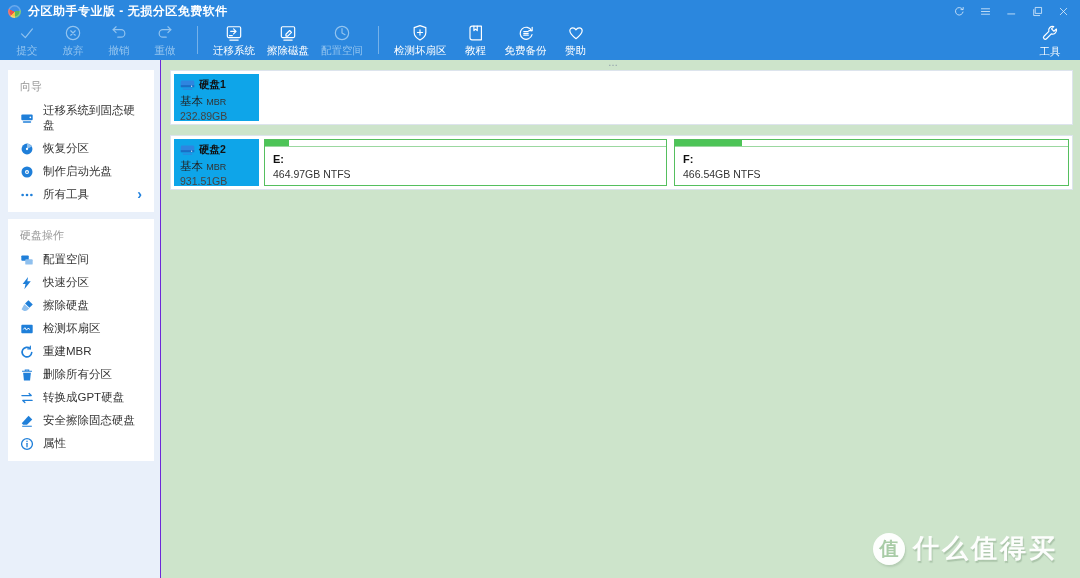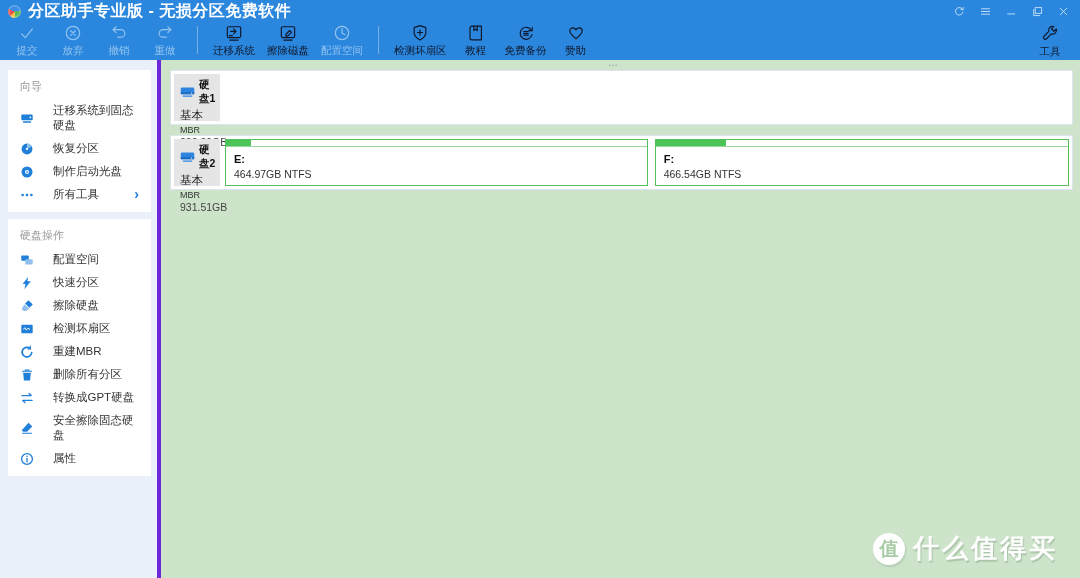--- a/index.html
+++ b/index.html
@@ -6,61 +6,61 @@
   html,body { width:1080px; height:578px; overflow:hidden;
     font-family:"Liberation Sans","DejaVu Sans",sans-serif; background:#CDE4CB; }
   svg { display:block; }
 
   
   .titlebar { height:22px; background:#2B87DE; display:flex; align-items:center;
     padding:0 10px 0 8px; gap:7px; }
   .app-logo { width:13px; height:13px; border-radius:50%; flex:none;
     background:conic-gradient(#3a8ee6 0 22%, #58b85c 22% 48%, #f6c344 48% 62%, #e8554d 62% 82%, #3a8ee6 82% 100%);
     box-shadow:inset 0 0 0 1.5px rgba(255,255,255,.25); }
-  .app-title { color:#fff; font-size:16px; font-weight:bold; letter-spacing:.5px; }
+  .app-title { color:#fff; font-size:12px; font-weight:bold; letter-spacing:.5px; }
   .win-controls { margin-left:auto; display:flex; gap:13px; align-items:center; }
   .wc { width:13px; height:13px; color:#e9f3fd; cursor:default; }
   .wc svg { width:13px; height:13px; }
 
   
   .toolbar { height:38px; background:#2B87DE; display:flex; align-items:flex-start;
     padding:0 4px; position:relative; }
   .tb-groups { display:flex; align-items:flex-start; }
   .tb-group { display:flex; }
   .tb-sep { width:1px; height:28px; background:rgba(255,255,255,.35); margin:4px 9px 0; }
-  .tb-btn { display:flex; flex-direction:column; align-items:center; color:#0f172a;
+  .tb-btn { display:flex; flex-direction:column; align-items:center; color:#ffffff;
     min-width:46px; padding:0 6px; cursor:pointer; }
   .tb-btn .ico { height:21px; display:flex; align-items:center; }
   .tb-btn .ico svg { width:20px; height:20px; }
   .tb-btn .lbl { font-size:10.5px; line-height:15px; white-space:nowrap; }
   .tb-btn.disabled { color:#93c4ef; }
   .tools-btn { position:absolute; right:7px; top:1px; }
   .tb-overflow { position:absolute; left:608px; top:60px; color:#8b98a6;
     font-size:10px; line-height:6px; letter-spacing:1px; z-index:5; }
 
   
   .content { display:flex; height:518px; }
 
   
-  .sidebar { width:161px; flex:none; background:#E9F0FA; border-right:4px solid #6d28d9;
+  .sidebar { width:161px; flex:none; background:#E9F0FA; border-right:1px solid #6d28d9;
     padding-top:10px; }
   .sb-card { background:#fff; margin:0 6px 7px 8px; padding:3px 0 6px; }
   .sb-title { font-size:11px; color:#979797; padding:6px 12px 5px; }
-  .sb-item { display:flex; align-items:center; gap:19px; padding:4px 12px;
+  .sb-item { display:flex; align-items:center; gap:9px; padding:4px 12px;
     font-size:11.5px; color:#333; cursor:pointer; }
   .sb-ico { width:14px; height:14px; color:#1F7FD9; flex:none; }
   .sb-ico svg { width:14px; height:14px; }
   .sb-chevron { margin-left:auto; color:#2080dd; font-size:14px; line-height:11px;
     font-weight:bold; }
 
   
   .main { flex:1; background:#CDE4CB; position:relative; padding:10px 7px 0 9px; }
   .disk-row { background:#fff; border:1px solid #DDE4ED; height:55px; margin-bottom:10px;
     display:flex; padding:3px; gap:5px; }
-  .disk-info { width:46px; flex:none; background:#e5e5e5; padding:4px 4px 0 6px;
+  .disk-info { width:85px; flex:none; background:#0ea5e9; padding:4px 4px 0 6px;
     cursor:pointer; }
   .di-top { display:flex; align-items:center; gap:4px; font-weight:bold; color:#111;
     font-size:10.5px; }
   .di-top svg { width:15px; height:12px; }
   .di-type { font-size:11.5px; color:#222; margin-top:2px; }
   .di-scheme { font-size:9px; color:#333; }
   .di-cap { font-size:10.5px; color:#444; margin-top:1px; }
   .partitions { flex:1; display:flex; gap:7px; }
   .partition { border:1px solid #55BF5E; background:#fff; overflow:hidden; cursor:pointer; }
   .pt-bar { height:7px; border-bottom:1px solid #9BD8A0; background:#fff; }

